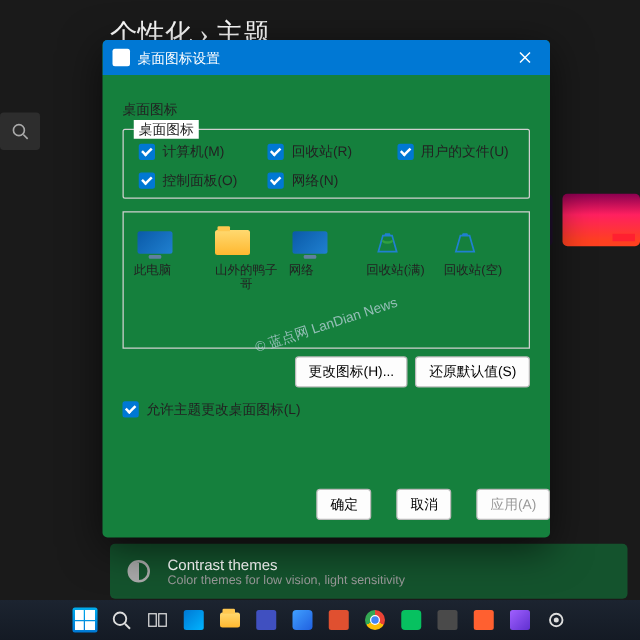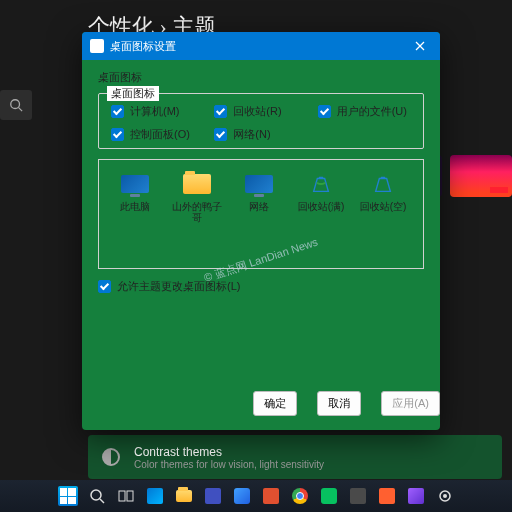--- a/index.html
+++ b/index.html
@@ -22,32 +22,32 @@
 .contrast-card .txt .t1l { color: #fff; font-size: 12px; }
 .contrast-card .txt .t2l { color: #999; font-size: 10px; }
 
 .dialog { position: absolute; left: 82px; top: 32px; width: 358px; height: 398px; background: #15803d; border-radius: 4px; box-shadow: 0 8px 32px rgba(0,0,0,0.6); display: flex; flex-direction: column; overflow: hidden; }
 .dlg-title { height: 28px; background: #0078d4; display: flex; align-items: center; color: #fff; font-size: 11px; padding: 0 8px; }
 .dlg-title .ti { width: 14px; height: 14px; margin-right: 6px; background: #fff; border-radius: 2px; }
 .dlg-title .sp { flex: 1; }
 .dlg-title .xbtn { width: 24px; height: 100%; display: flex; align-items: center; justify-content: center; cursor: pointer; }
 .dlg-title .xbtn svg { width: 10px; height: 10px; }
 
-.dlg-body { flex: 1; padding: 10px 16px 8px; font-size: 11px; color: #222; position: relative; }
+.dlg-body { flex: 1; padding: 20px 16px 8px; font-size: 11px; color: #222; position: relative; }
 .tab-lbl { font-size: 11px; margin-bottom: 8px; display: inline-block; }
 .fieldset { border: 1px solid #d0d0d0; border-radius: 2px; padding: 10px 12px 6px; position: relative; }
 .fieldset .legend { position: absolute; top: -8px; left: 8px; background: #fff; padding: 0 4px; font-size: 11px; }
 .check-grid { display: grid; grid-template-columns: 1fr 1fr 1fr; gap: 8px 10px; }
 .chk { display: flex; align-items: center; gap: 6px; font-size: 11px; cursor: pointer; }
 .chk .box { width: 13px; height: 13px; border: 1px solid #666; border-radius: 2px; display: flex; align-items: center; justify-content: center; background: #fff; }
 .chk.checked .box { background: #0078d4; border-color: #0078d4; }
 .chk.checked .box::after { content: ""; width: 3px; height: 6px; border: solid #fff; border-width: 0 2px 2px 0; transform: rotate(45deg) translate(-1px, -1px); }
 
 .icon-preview { margin-top: 10px; border: 1px solid #d0d0d0; padding: 10px 8px; display: flex; gap: 6px; min-height: 110px; align-items: flex-start; }
-.icon-item { width: 56px; display: flex; flex-direction: column; align-items: center; gap: 3px; cursor: pointer; }
+.icon-item { width: 56px; display: flex; flex-direction: column; align-items: flex-start; gap: 3px; cursor: pointer; }
 .icon-item .gfx { width: 34px; height: 28px; display: flex; align-items: center; justify-content: center; }
 .icon-item .lbl { font-size: 10px; text-align: center; line-height: 1.1; }
 
 .btn-row { display: flex; justify-content: flex-end; gap: 6px; margin-top: 6px; }
 .btn { font-size: 11px; padding: 4px 10px; border: 1px solid #bbb; background: #fdfdfd; border-radius: 3px; cursor: pointer; }
 .btn.disabled { color: #999; cursor: default; }
 
 .allow-chk { margin-top: 10px; }
 
 .dlg-footer { padding: 8px 0 14px; display: flex; justify-content: flex-end; gap: 20px; }
@@ -172,20 +172,24 @@
               <svg viewBox="0 0 24 24">
                 <path d="M4 20 L8 6 L16 6 L20 20 Z" fill="none" stroke="#2080d0" stroke-width="1.5"></path>
                 <path d="M10 4 L14 4 L15 6 L9 6 Z" fill="#2080d0"></path>
               </svg>
             </div>
           </div>
         <div class="lbl">回收站(空)</div>
       </div>
     </div>
 
+    <div class="btn-row">
+      <button class="btn">更改图标(H)...</button>
+      <button class="btn">还原默认值(S)</button>
+    </div>
 
     <div class="chk checked allow-chk">
       <span class="box"></span>
         <span>允许主题更改桌面图标(L)</span>
     </div>
 
     <div class="watermark">© 蓝点网 LanDian News</div>
   </div>
 
   <div class="dlg-footer">

